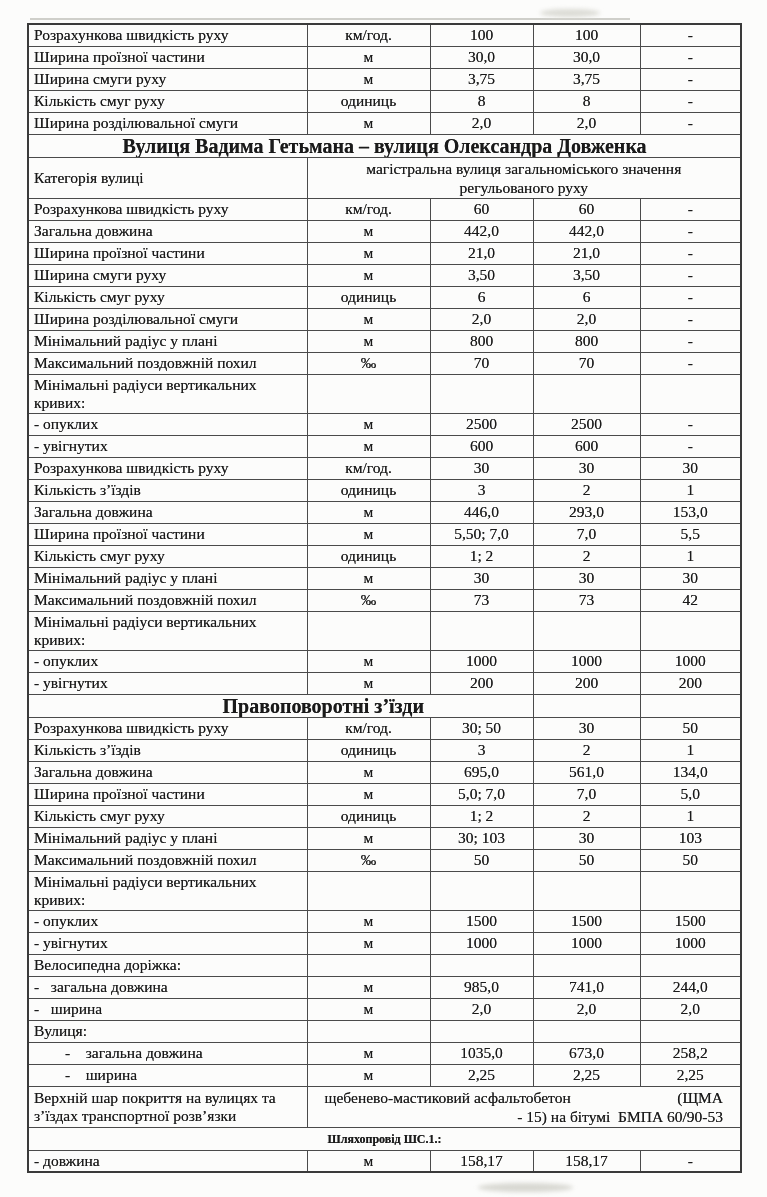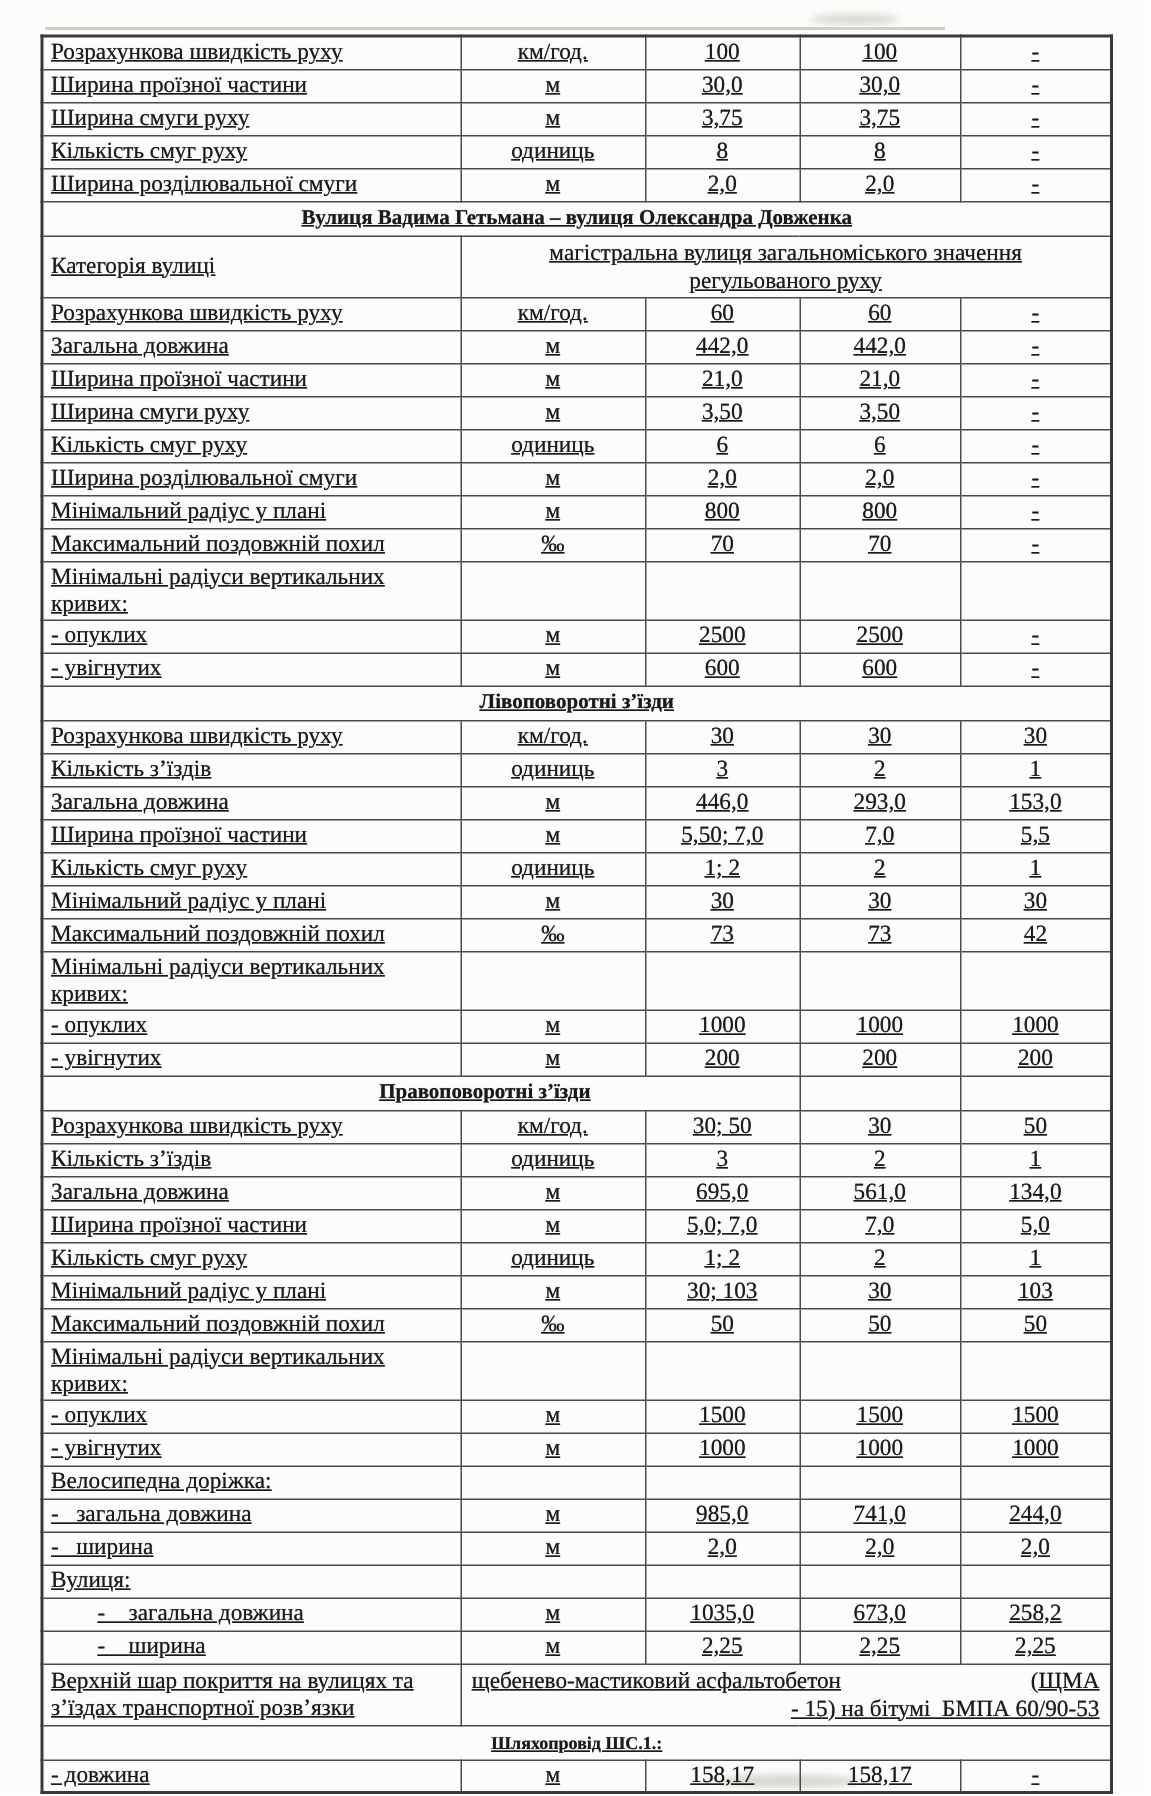--- a/index.html
+++ b/index.html
@@ -9,45 +9,44 @@
     background:#fcfcfb;
     font-family:"Liberation Serif","DejaVu Serif",serif;
     color:#1a1a1a;
     overflow:hidden;
   }
   table.specs{
     position:absolute;left:27px;top:23px;
     width:713px;
     border-collapse:collapse;
     table-layout:fixed;
-    text-decoration:underline;
   }
   table.specs{border:2px solid #3a3a3a;}
   td{
     border:1.5px solid #4a4a4a;
     padding:1px 5px;
     font-size:15.5px;
     line-height:18px;
     vertical-align:middle;
     overflow:hidden;
     text-shadow:0 0 .5px rgba(25,25,25,.75);
   }
   tr.r{height:22px;}
   tr.tall{height:38px;padding-left:25px;}
   tr.cat{height:40px;}
   tr.tall2{height:40px;}
   tr.sec-row{height:23px;}
   .param{text-align:left;}
   .unit,.val{text-align:center;}
   .lvl2{padding-left:36px;}
-  .sec{font-weight:bold;text-align:center;font-size:14px;}
+  .sec{font-weight:bold;text-align:center;font-size:20px;}
   .sec3{padding-left:90px;}
   .secleft{text-align:center;font-size:12px;}
   .merged{text-align:center;padding:1px 24px;line-height:19px;}
-  .merged-surface{padding:1px 7px;vertical-align:middle;}
+  .merged-surface{padding:1px 17px;vertical-align:middle;}
   .merged-surface .l1{display:flex;justify-content:space-between;line-height:19px;}
   .merged-surface .l2{text-align:right;line-height:19px;}
   
   .artifact{position:absolute;pointer-events:none;}
   .a-topline{left:30px;top:18px;width:600px;height:2px;background:#cfcfca;}
   .a-topsmudge{left:540px;top:9px;width:60px;height:8px;border-radius:50%;
     background:#dcdcd6;filter:blur(2px);}
   .a-bottomsmudge{left:478px;top:1183px;width:95px;height:9px;border-radius:50%;
     background:#d8d8d2;filter:blur(2px);}
 </style>
@@ -180,23 +179,20 @@
           <td class="val">2500</td>
           <td class="val">-</td>
         </tr>
         <tr class="r">
           <td class="param">- увігнутих</td>
           <td class="unit">м</td>
           <td class="val">600</td>
           <td class="val">600</td>
           <td class="val">-</td>
         </tr>
-        <tr class="sec-row">
-          <td class="sec" colspan="5">Лівоповоротні з’їзди</td>
-        </tr>
         <tr class="r">
           <td class="param">Розрахункова швидкість руху</td>
           <td class="unit">км/год.</td>
           <td class="val">30</td>
           <td class="val">30</td>
           <td class="val">30</td>
         </tr>
         <tr class="r">
           <td class="param">Кількість з’їздів</td>
           <td class="unit">одиниць</td>

